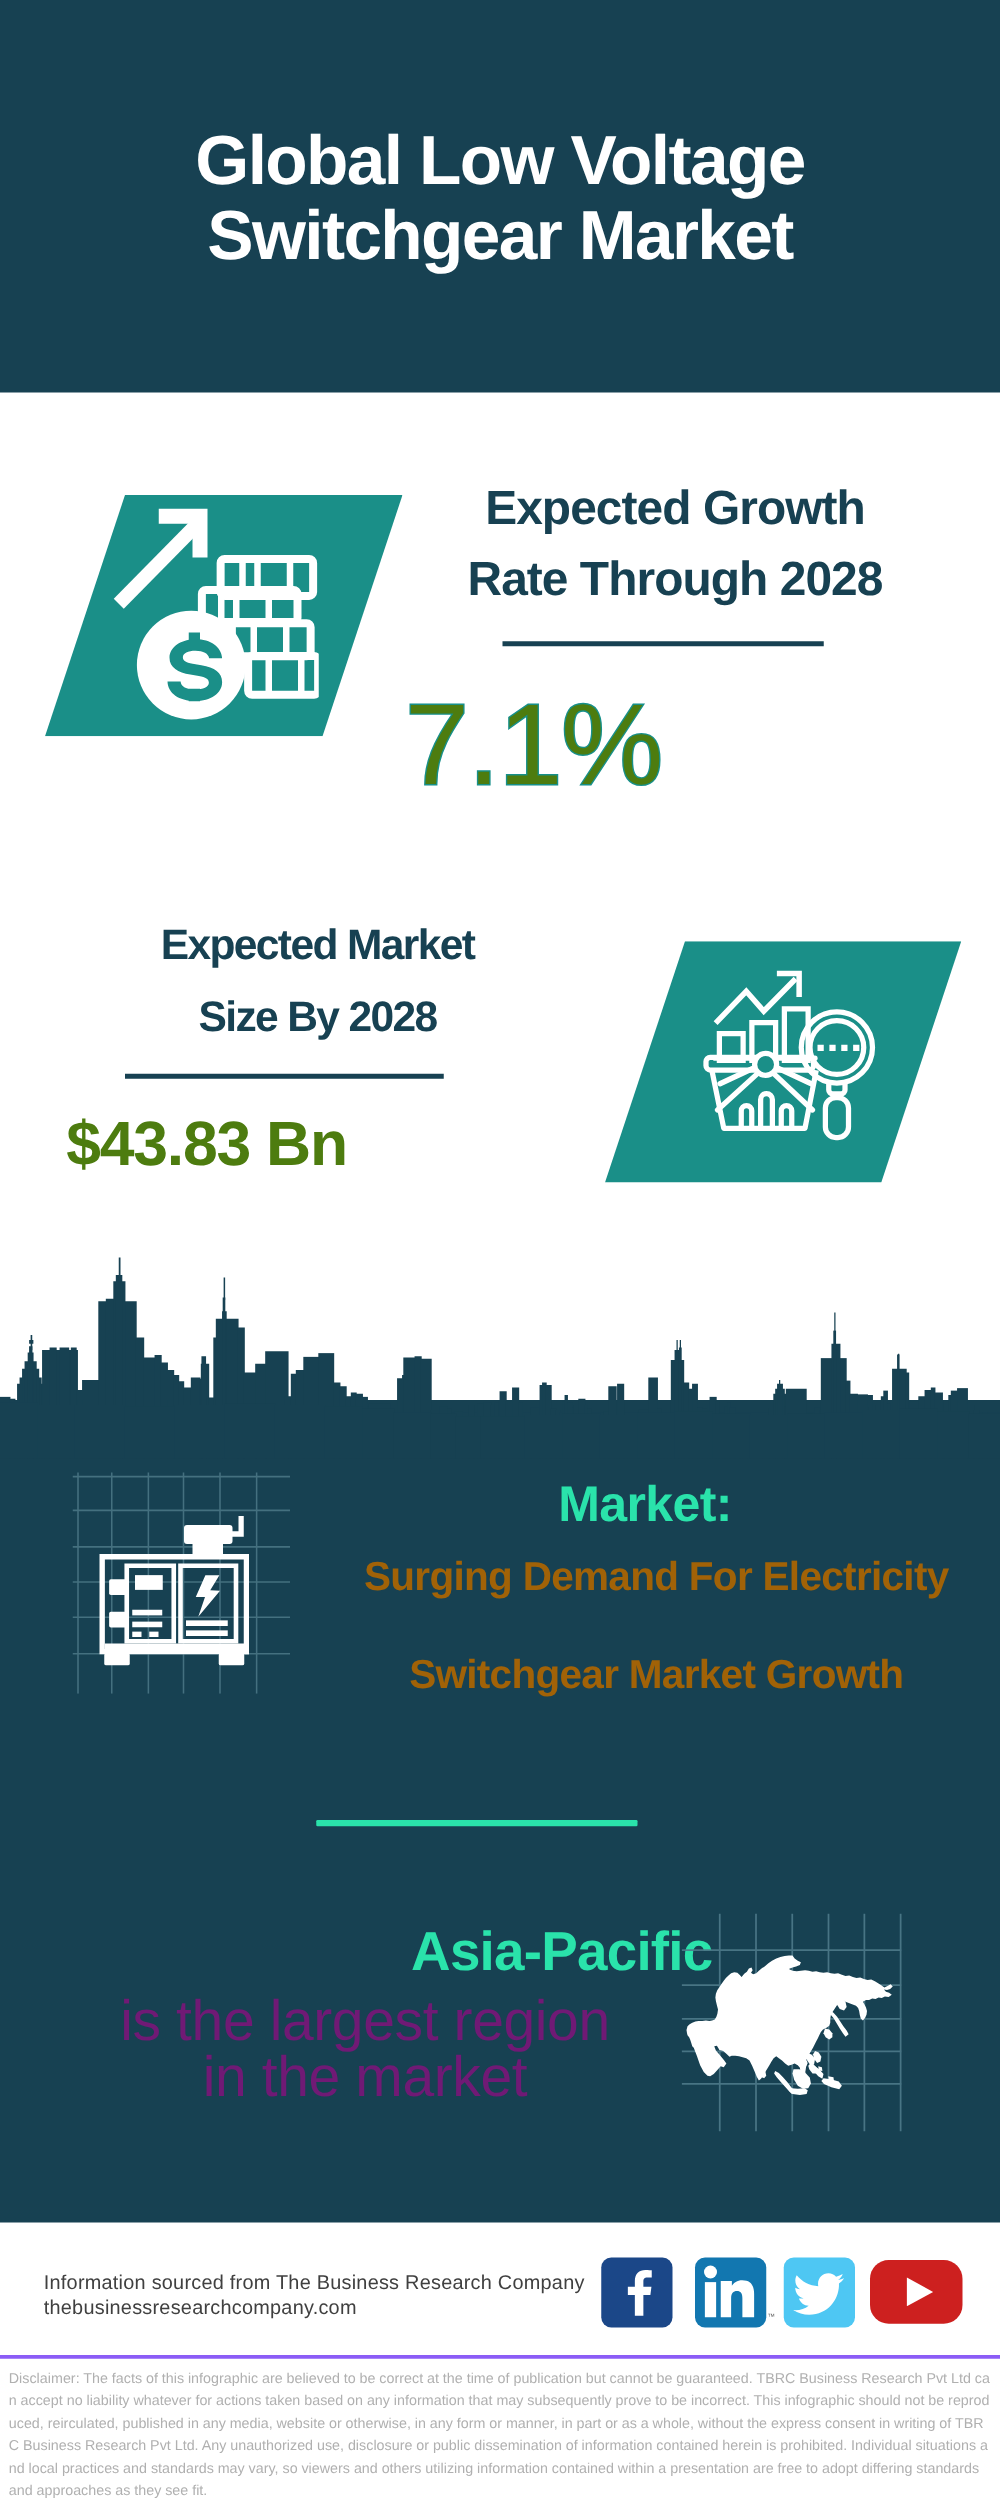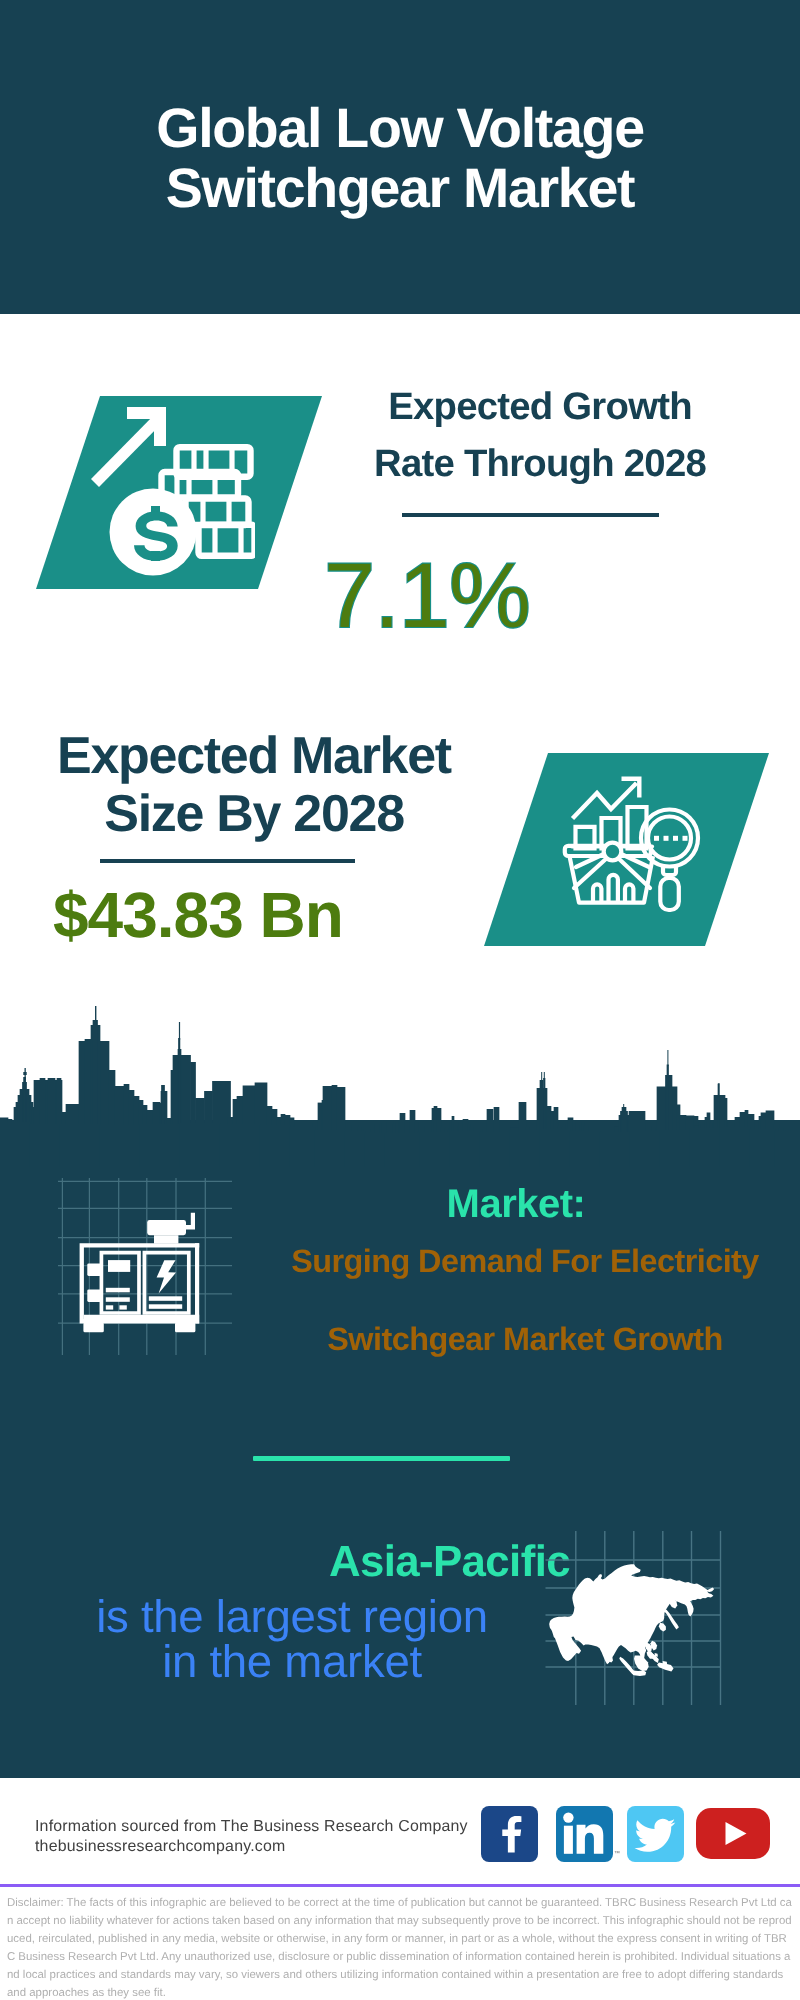--- a/index.html
+++ b/index.html
@@ -12,37 +12,37 @@
 .header{position:absolute;left:0;top:0;width:800px;height:314px;background:#174152}
 .header-title{position:absolute;left:0;top:99px;width:800px;text-align:center;color:#fff;
   font-size:55.5px;font-weight:bold;line-height:59.5px;letter-spacing:-1.3px}
 
 
 .para{position:absolute;background:#1a8f88}
 
 
 .stat-title{position:absolute;text-align:center;color:#174152;font-size:38.3px;
   font-weight:bold;line-height:57.2px;letter-spacing:-0.75px}
-.stat-title.mkt{font-size:52px;line-height:57.5px;letter-spacing:-1.3px}
+.stat-title.mkt{font-size:34px;line-height:57.5px;letter-spacing:-1.3px}
 .rule{position:absolute;background:#174152;height:4px}
 .stat-value{position:absolute;text-align:left;color:#4d7c0f;font-weight:400;
   letter-spacing:-1px;-webkit-text-stroke:2.2px #17908a;paint-order:stroke fill}
 .stat-value.bold{font-weight:700;-webkit-text-stroke:0px}
 
 
 .dark{position:absolute;left:0;top:1120px;width:800px;height:658px;background:#174152}
 .skywrap{position:absolute;left:0;top:995px;width:800px;height:170px}
 .driver-label{position:absolute;text-align:center;color:#2ae3ab;font-size:40px;
   font-weight:bold;line-height:42px;letter-spacing:-0.5px}
 .driver-text{position:absolute;text-align:center;color:#a16207;font-size:32.4px;
   font-weight:bold;line-height:39px;letter-spacing:-0.55px}
 .green-rule{position:absolute;background:#2ae3ab;height:5px;border-radius:1px}
 .region-name{position:absolute;text-align:right;color:#2ae3ab;font-size:43.8px;
   font-weight:bold;line-height:44px;letter-spacing:-0.6px}
-.region-text{position:absolute;text-align:center;color:#3b82f6;font-size:45.6px;
+.region-text{position:absolute;text-align:center;color:#701a75;font-size:45.6px;
   font-weight:400;line-height:45.2px;letter-spacing:-0.3px}
 
 
 .srcbox{position:absolute;color:#404040;font-size:15.9px;line-height:20.3px;font-weight:400;letter-spacing:0.2px}
 .social{position:absolute;width:64px;height:64px;border-radius:10px}
 .disc{position:absolute;left:0;top:1884px;width:800px;height:116px;background:#fff;
   border-top:3px solid #8b5cf6}
 .disc-text{padding:0}
 .disc-text{position:absolute;left:7px;top:7px;width:785px;color:#b0b0b0;font-size:11.43px;
   line-height:18px;text-align:left;word-spacing:-0.1px;letter-spacing:0.02px;
@@ -153,21 +153,21 @@
  <path d="M663.0 865.5 v6.5 a3 3 0 0 0 3 3 h7 a3 3 0 0 0 3-3 v-6.5" fill="none" stroke="#ffffff" stroke-width="4.2"></path>
  <rect x="660.3" y="878" rx="8.4" ry="8.4" width="18.5" height="32" fill="none" stroke="#ffffff" stroke-width="4.2"></rect>
 </svg>
     </div>
 
   <div class="stat-title mkt" style="left:48px;top:728px;width:412px">
     <span>Expected Market</span><br>
     <span>Size By 2028</span>
   </div>
   <div class="rule" style="left:100px;top:859px;width:255px"></div>
-  <div class="stat-value bold" style="left:53px;top:877px;width:400px;font-size:64px;line-height:76px">$43.83 Bn</div>
+  <div class="stat-value bold" style="left:53px;top:877px;width:400px;font-size:50px;line-height:76px">$43.83 Bn</div>
 
   <div class="dark"></div>
   <div class="skywrap">
     <svg width="800" height="172" viewBox="0 995 800 172" fill="#174152">
         <rect x="0" y="1130" width="800" height="37"></rect>
         <rect x="-0.35" y="1117.5" width="8.7" height="49.5"></rect>
         <rect x="7.65" y="1119" width="4.7" height="48"></rect>
         <rect x="11.65" y="1120.5" width="4.7" height="46.5"></rect>
         <rect x="13.65" y="1107" width="21.7" height="60"></rect>
         <rect x="15.65" y="1102" width="17.7" height="65"></rect>

